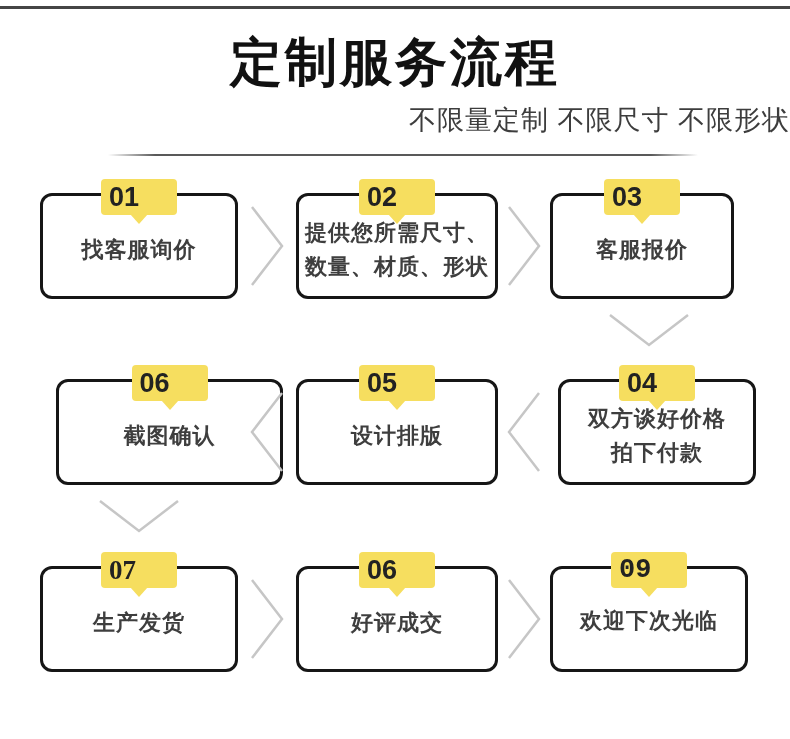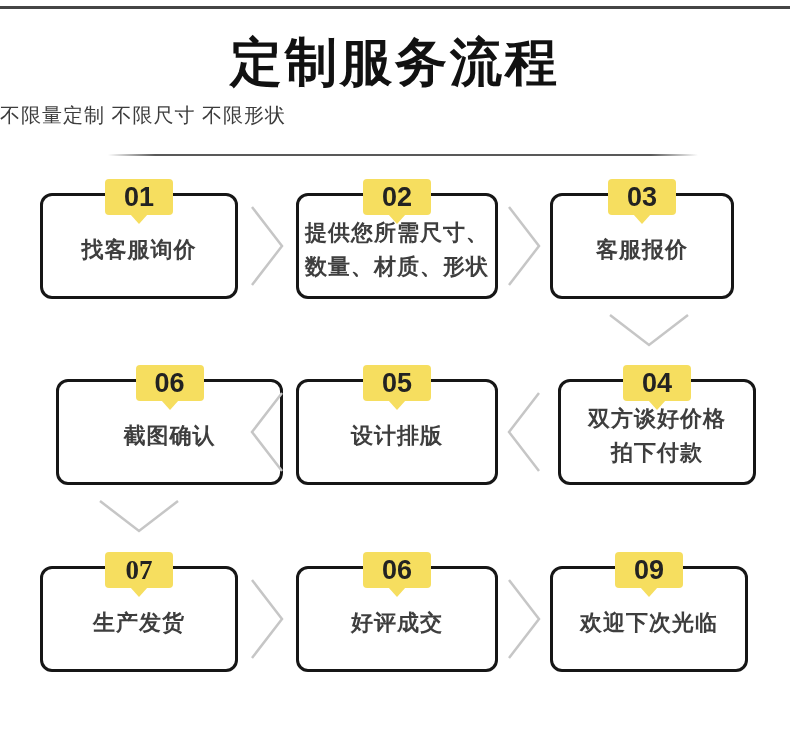--- a/index.html
+++ b/index.html
@@ -6,41 +6,41 @@
   .page {
     position: relative; width: 790px; height: 739px; background: #ffffff;
     overflow: hidden; font-family: "Liberation Sans", "DejaVu Sans", sans-serif;
   }
   .top-rule { position: absolute; top: 6px; left: 0; width: 790px; height: 3px; background: var(--rule-dark, #454545); }
   .title {
     position: absolute; top: 28px; left: 0; width: 100%; text-align: center;
     font-size: 52px; font-weight: bold; color: var(--title-color, #111111); letter-spacing: 3px;
   }
   .subtitle {
-    position: absolute; top: 102px; left: 0; width: 100%; text-align: left;
-    font-size: 20px; color: var(--subtitle-color, #3d3d3d); letter-spacing: 1px;
+    position: absolute; top: 102px; left: 0; width: 100%; text-align: right;
+    font-size: 27px; color: var(--subtitle-color, #3d3d3d); letter-spacing: 1px;
   }
   .divider {
     position: absolute; top: 154px; left: 108px; width: 590px; height: 2px;
     background: linear-gradient(to right, rgba(60,60,60,0), rgba(60,60,60,0.85) 8%, rgba(60,60,60,0.85) 92%, rgba(60,60,60,0));
   }
   .box {
     position: absolute; height: 106px; box-sizing: border-box;
     border: 3px solid var(--box-border, #161616); border-radius: 12px; background: #ffffff;
     display: flex; align-items: center; justify-content: center;
   }
   .box-label {
     font-size: 22px; font-weight: 700; color: var(--text-dark, #3e3e3e);
     text-align: center; white-space: pre-line; line-height: 1.55; padding-top: 8px; letter-spacing: 1px;
   }
   .badge {
     position: absolute; top: -17px; left: 50%; transform: translateX(-50%);
     width: 68px; height: 36px; background: var(--badge-yellow, #f6de5f); border-radius: 4px;
-    display: flex; align-items: center; justify-content: center;
-    font-size: 27px; font-weight: bold; color: #222222; z-index: 2;
+    display: flex; align-items: center; 
+    font-size: 27px; font-weight: bold; color: #222222; z-index: 2; padding-left: 8px;
   }
   .badge::after {
     content: ""; position: absolute; bottom: -9px; left: 50%; transform: translateX(-50%);
     width: 0; height: 0; border-left: 9px solid transparent; border-right: 9px solid transparent;
     border-top: 10px solid var(--badge-yellow, #f6de5f);
   }
   .arrow { position: absolute; color: var(--arrow-gray, #c6c6c6); }
   .arrow svg { display: block; }
 </style>
 </head>
@@ -153,20 +153,20 @@
     </div>
     <div class="box-label">好评成交</div>
   </div>
 
   <div class="arrow" style="left:504px; top:575px;">
     <svg width="40" height="88" viewBox="0 0 40 88">
         <polyline points="5,5 35,44 5,83" fill="none" stroke="currentColor" stroke-width="2.5"></polyline>
       </svg>
   </div>
 
-  <div class="box" style="left:550px; top:566px; width:198px;">
+  <div class="box" style="left:550px; top:566px; width:198px;font-family:Liberation Mono, monospace;">
     <div class="badge">
       <span>09</span>
     </div>
     <div class="box-label">欢迎下次光临</div>
   </div>
 
 </div>
 
 </body></html>

